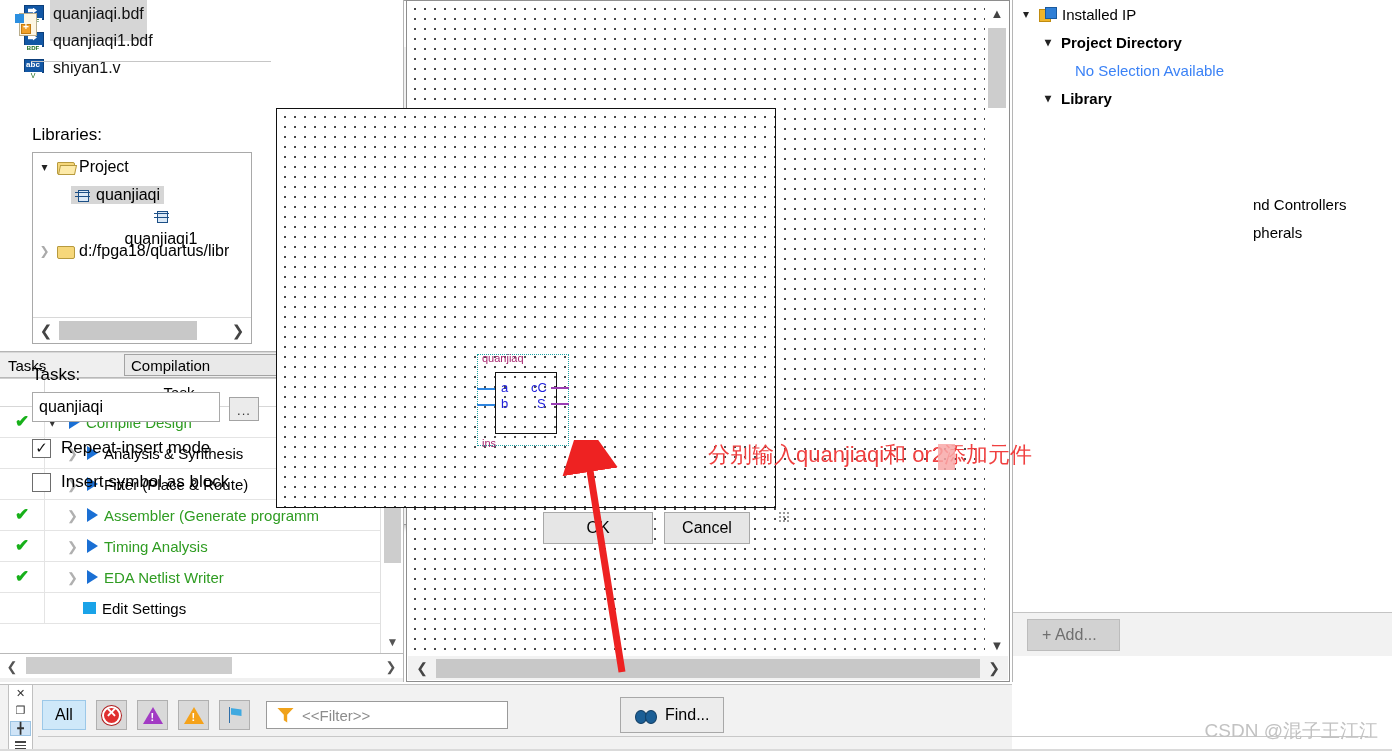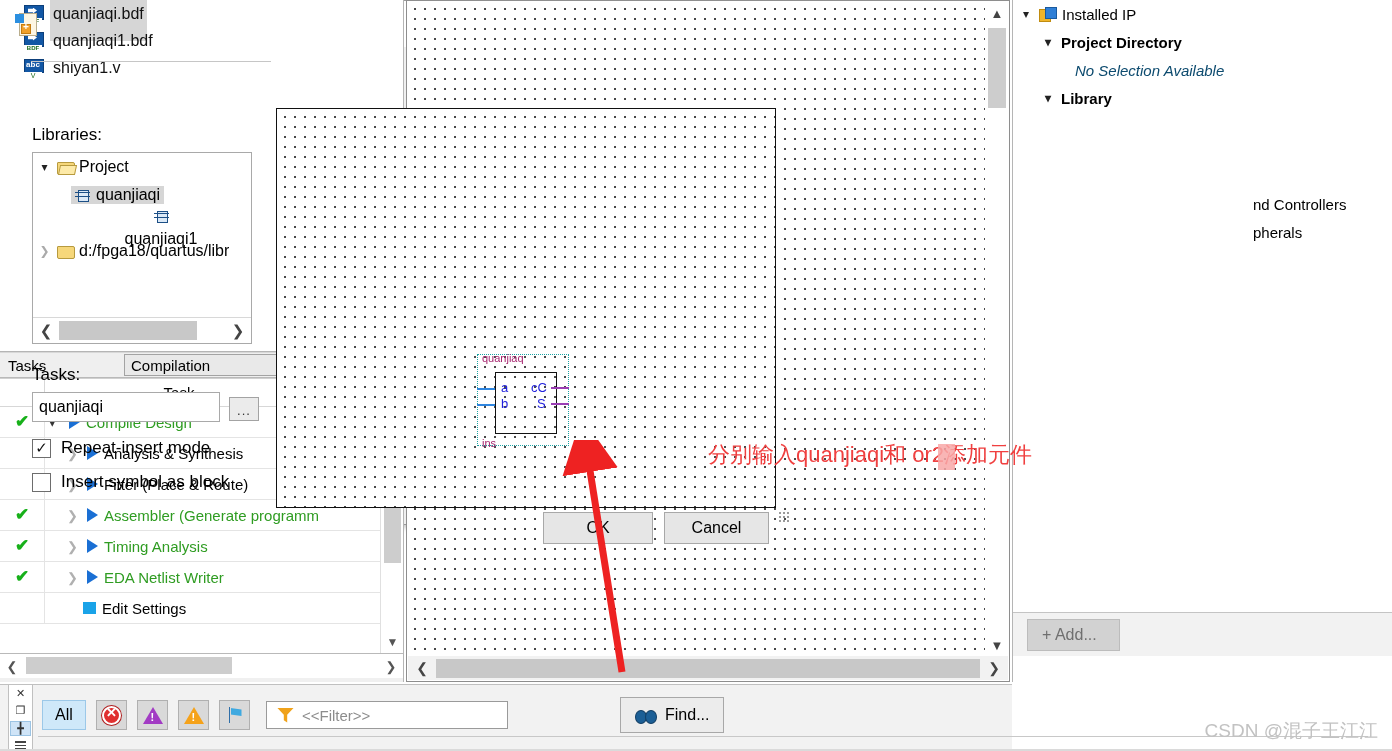--- a/index.html
+++ b/index.html
@@ -186,21 +186,21 @@
 
   
   #ip-panel {
     left: 1012px; top: 0; width: 380px; height: 682px;
     background: #fff; border-left: 1px solid #b5b5b5;
     font-size: 15px; padding-top: 0;
   }
   .ip-row { display: flex; align-items: center; height: 28px; gap: 6px; }
   .ip-row.bold { font-weight: bold; }
   .ip-row .chev { color: #222; font-size: 12px; width: 14px; text-align: center; }
-  .ip-gray { color: #0c4a6e; font-style: italic; }
+  .ip-gray { color: #3b82f6; }
   .ico-ip { width: 17px; height: 15px; position: relative; display: inline-block; }
   .ico-ip::before {
     content:""; position:absolute; left:0; top:2px; width:10px; height:11px;
     background:#f0b52a; border:1px solid #c08c10;
   }
   .ico-ip::after {
     content:""; position:absolute; left:6px; top:0; width:10px; height:10px;
     background:#2f7fd6; border:1px solid #1a5a9e;
   }
   #ip-addbar {
@@ -315,21 +315,21 @@
   .pin-out { position:absolute; width:18px; height:1.6px; background:#9b3fb5; right:0px; }
   .pl { position:absolute; font-size:13px; color:#2222dd; }
 
   #dlg-ok, #dlg-cancel {
     position: absolute; top: 465px; height: 32px;
     background: #e6e6e6; border: 1px solid #a8a8a8;
     display: flex; align-items: center; justify-content: center;
     font-size: 16px;
   }
   #dlg-ok { left: 542px; width: 110px; }
-  #dlg-cancel { left: 663px; width: 105px; }
+  #dlg-cancel { left: 663px; width: 86px; }
   #dlg-grip { position:absolute; right:3px; bottom:3px; width:12px; height:12px;
     background-image: radial-gradient(#9b9b9b 1px, transparent 1.1px);
     background-size: 4px 4px; }
 
   
   #annot-text {
     position: absolute; left: 708px; top: 440px;
     font-size: 22px; color: #f04040; white-space: nowrap;
     font-family: "Liberation Sans", sans-serif;
   }

